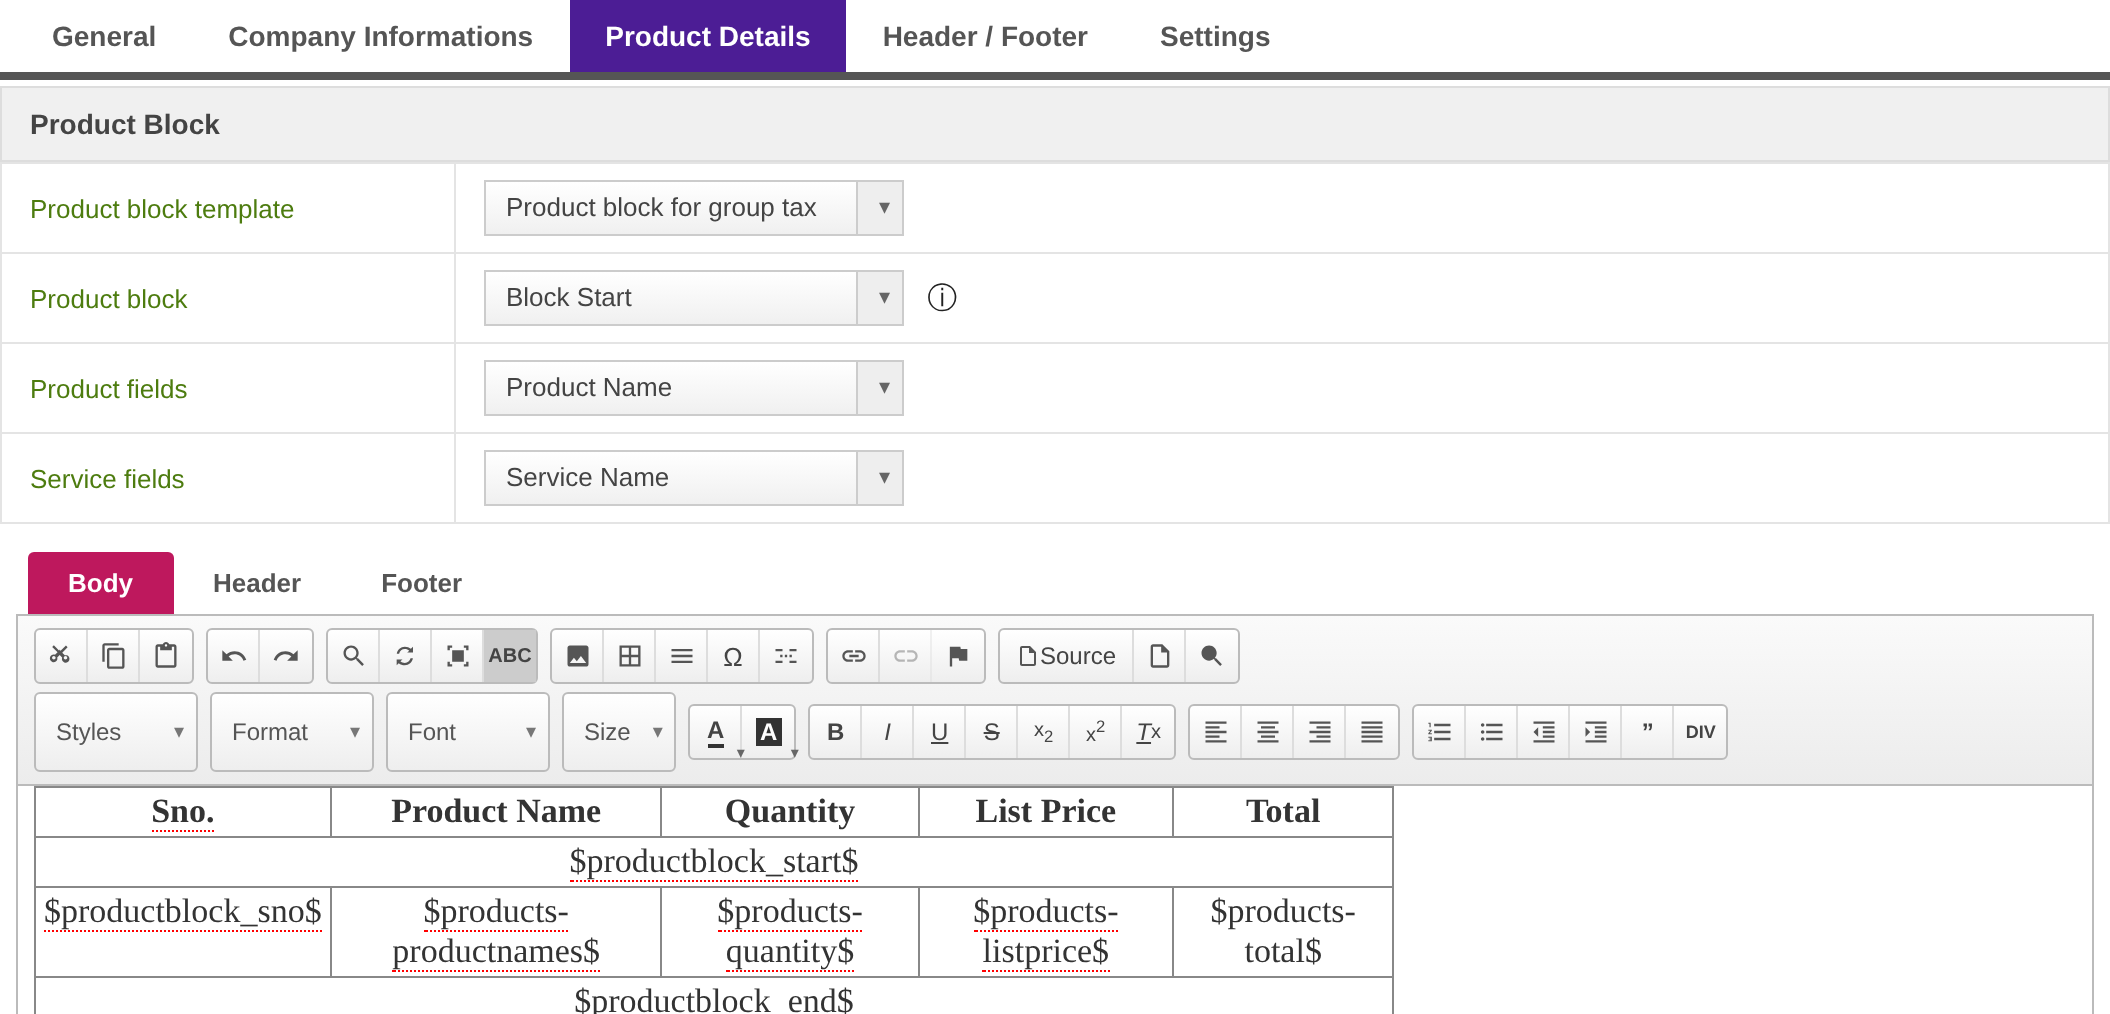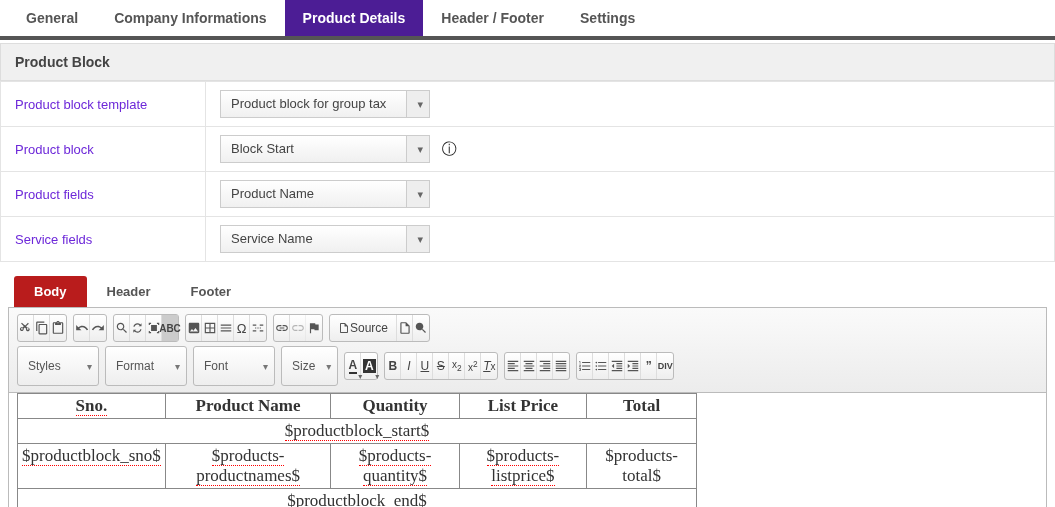--- a/index.html
+++ b/index.html
@@ -3,34 +3,34 @@
 <meta charset="utf-8">
 <style>
 *{box-sizing:border-box;margin:0;padding:0}
 body{font-family:Arial,sans-serif;font-size:13px;color:#333;background:#fff}
 .tabs{display:flex;border-bottom:4px solid #555;padding-left:8px}
 .tab{padding:10px 18px;color:#555;font-weight:bold;cursor:pointer;font-size:14px}
 .tab.active{background:#4c1d95;color:#fff}
 .section-header{background:#f0f0f0;border:1px solid #ddd;padding:10px 14px;font-weight:bold;font-size:14px;color:#444;margin-top:3px}
 .form-table{width:100%;border-collapse:collapse}
 .form-table td{border:1px solid #e4e4e4;padding:8px 14px;vertical-align:middle}
-.form-table td.label{width:205px;color:#6d28d9;background:#fff}
+.form-table td.label{width:227px;color:#4d7c0f;background:#fff}
 .dropdown{display:inline-block;position:relative;width:210px;border:1px solid #ccc;background:linear-gradient(#fff,#f0f0f0);height:28px;line-height:26px;padding:0 28px 0 10px;color:#444;cursor:pointer}
 .dropdown::after{content:"";position:absolute;right:0;top:0;width:22px;height:100%;border-left:1px solid #ccc;background:#eee}
 .dropdown::before{content:"▾";position:absolute;right:6px;top:0;font-size:11px;color:#666;z-index:1}
 .info-icon{display:inline-block;margin-left:8px;vertical-align:middle;font-size:15px;color:#222}
 .subtabs{display:flex;gap:0;margin-top:14px;padding-left:14px}
 .subtab{padding:8px 20px;color:#555;font-weight:bold;cursor:pointer}
-.subtab.active{background:#b91c1c;color:#fff;border-radius:3px 3px 0 0}
+.subtab.active{background:#be185d;color:#fff;border-radius:3px 3px 0 0}
 .editor-wrap{border:1px solid #bbb;margin:0 8px}
 .toolbar{background:linear-gradient(#fafafa,#ececec);padding:6px 8px;border-bottom:1px solid #bbb}
 .toolbar-row{display:flex;gap:6px;flex-wrap:wrap;align-items:center;margin-bottom:4px}
 .toolbar-row:last-child{margin-bottom:0}
 .tgroup{display:flex;border:1px solid #bbb;border-radius:3px;background:linear-gradient(#fff,#eee)}
-.tbtn{width:16px;height:26px;display:flex;align-items:center;justify-content:center;cursor:pointer;border-right:1px solid #ddd;font-size:12px;color:#444}
+.tbtn{width:26px;height:26px;display:flex;align-items:center;justify-content:center;cursor:pointer;border-right:1px solid #ddd;font-size:12px;color:#444}
 .tbtn:last-child{border-right:none}
 .tbtn svg{width:14px;height:14px;fill:#555}
 .tbtn.active{background:#ccc}
 .tsel{height:40px;border:1px solid #bbb;border-radius:3px;background:linear-gradient(#fff,#eee);display:flex;align-items:center;padding:0 22px 0 10px;position:relative;cursor:pointer;min-width:70px;font-size:12px;color:#555}
 .tsel::after{content:"▾";position:absolute;right:6px;font-size:10px;color:#777}
 .content{padding:0 8px 8px 8px;background:#fff}
 .dtable{border-collapse:collapse;width:680px;font-family:"Times New Roman",serif;font-size:17px}
 .dtable td,.dtable th{border:1px solid #888;padding:2px 4px;text-align:center;vertical-align:top}
 .u{border-bottom:1px dotted red}
 .aletter{position:relative}

